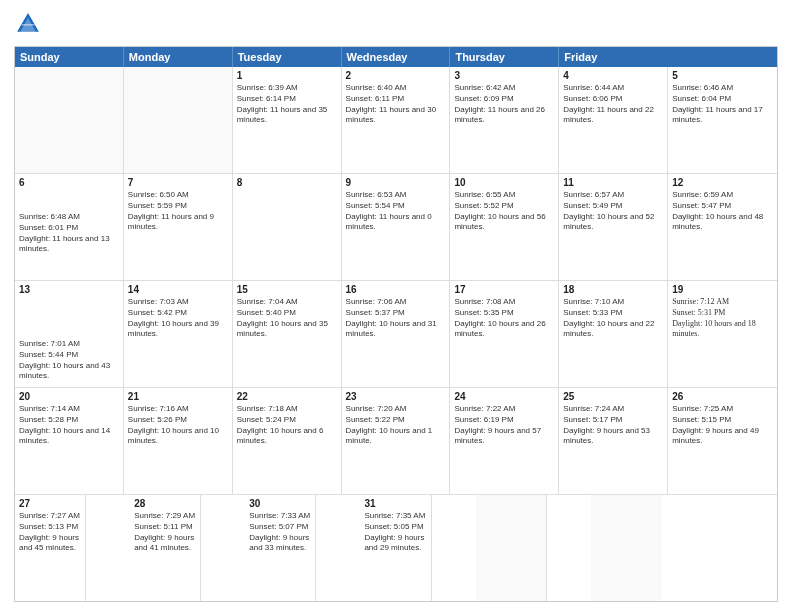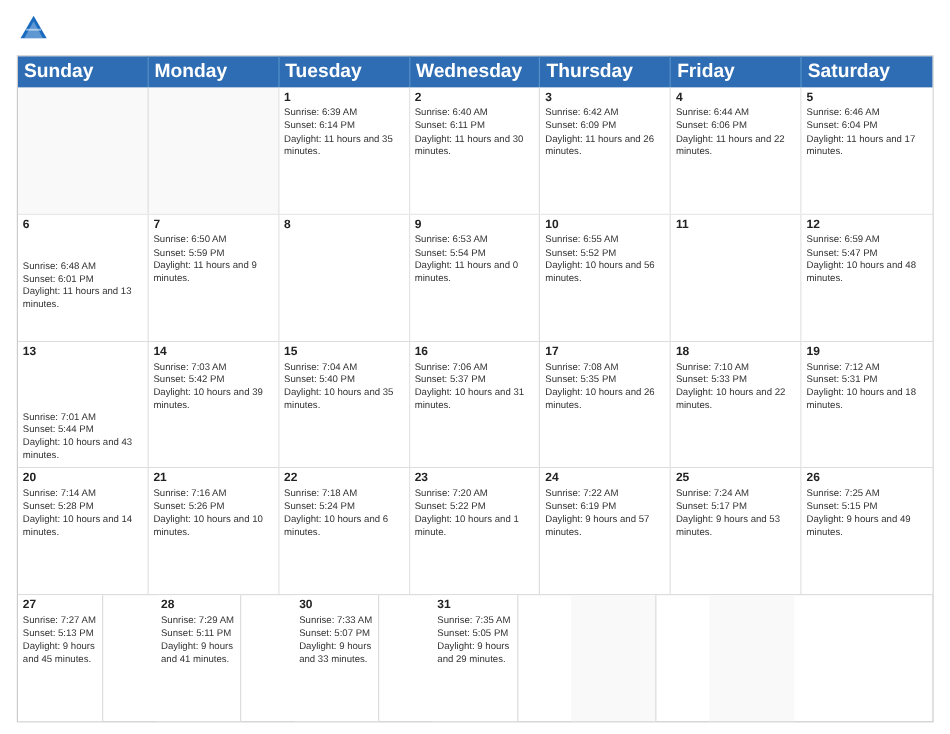--- a/index.html
+++ b/index.html
@@ -60,21 +60,21 @@
       flex-direction: column;
       border: 1px solid #ccc;
     }
     .cal-header {
       display: grid;
       grid-template-columns: repeat(7, 1fr);
       background: #2e6db4;
     }
     .cal-header-cell {
       color: #fff;
-      font-size: 16px;
+      font-size: 11px;
       font-weight: bold;
       padding: 4px 5px;
       border-right: 1px solid #5590c8;
     }
     .cal-header-cell:last-child { border-right: none; }
     .cal-body {
       flex: 1;
       display: flex;
       flex-direction: column;
     }
@@ -130,21 +130,20 @@
   </div>
 
   <div class="calendar">
     <div class="cal-header">
       <div class="cal-header-cell">Sunday</div>
       <div class="cal-header-cell">Monday</div>
       <div class="cal-header-cell">Tuesday</div>
       <div class="cal-header-cell">Wednesday</div>
       <div class="cal-header-cell">Thursday</div>
       <div class="cal-header-cell">Friday</div>
-      <div class="cal-header-cell">Saturday</div>
     </div>
     <div class="cal-body" id="cal-body">
     <div class="cal-row">
           <div class="cal-cell empty"></div>
           <div class="cal-cell empty"></div>
           <div class="cal-cell">
             <div class="day-num">1</div>
             <div class="cell-text" style="white-space: pre-line;">Sunrise: 6:39 AM
 Sunset: 6:14 PM
 Daylight: 11 hours and 35 minutes.</div>
@@ -197,20 +196,23 @@
 Daylight: 11 hours and 0 minutes.</div>
           </div>
           <div class="cal-cell">
             <div class="day-num">10</div>
             <div class="cell-text" style="white-space: pre-line;">Sunrise: 6:55 AM
 Sunset: 5:52 PM
 Daylight: 10 hours and 56 minutes.</div>
           </div>
           <div class="cal-cell">
             <div class="day-num">11</div>
+            <div class="cell-text" style="white-space: pre-line;">Sunrise: 6:57 AM
+Sunset: 5:49 PM
+Daylight: 10 hours and 52 minutes.</div>
           </div>
           <div class="cal-cell">
             <div class="day-num">12</div>
             <div class="cell-text" style="white-space: pre-line;">Sunrise: 6:59 AM
 Sunset: 5:47 PM
 Daylight: 10 hours and 48 minutes.</div>
           </div>
         </div>
         <div class="cal-row">
           <div class="cal-cell">
@@ -244,21 +246,21 @@
 Daylight: 10 hours and 26 minutes.</div>
           </div>
           <div class="cal-cell">
             <div class="day-num">18</div>
             <div class="cell-text" style="white-space: pre-line;">Sunrise: 7:10 AM
 Sunset: 5:33 PM
 Daylight: 10 hours and 22 minutes.</div>
           </div>
           <div class="cal-cell">
             <div class="day-num">19</div>
-            <div class="cell-text" style="white-space: pre-line;">Sunrise: 7:12 AM
+            <div class="cell-text" style="white-space: pre-line; font-family: Liberation Serif, serif;">Sunrise: 7:12 AM
 Sunset: 5:31 PM
 Daylight: 10 hours and 18 minutes.</div>
           </div>
         </div>
         <div class="cal-row">
           <div class="cal-cell">
             <div class="day-num">20</div>
             <div class="cell-text" style="white-space: pre-line;">Sunrise: 7:14 AM
 Sunset: 5:28 PM
 Daylight: 10 hours and 14 minutes.</div>

